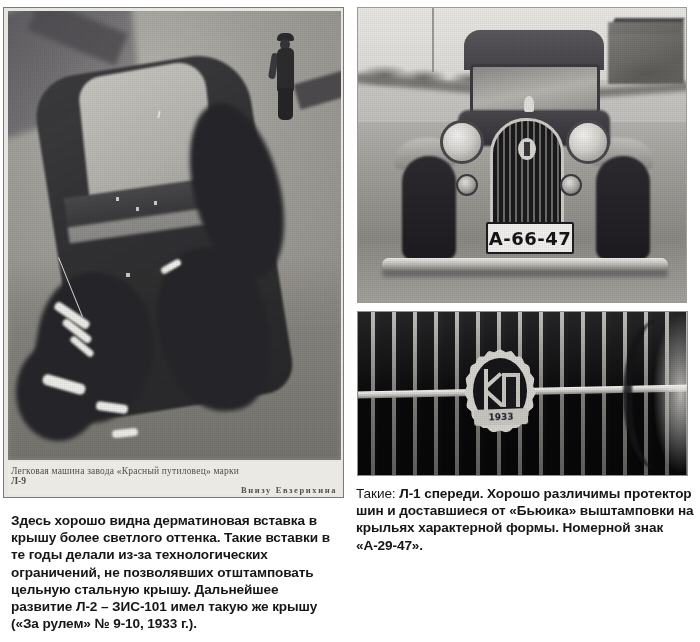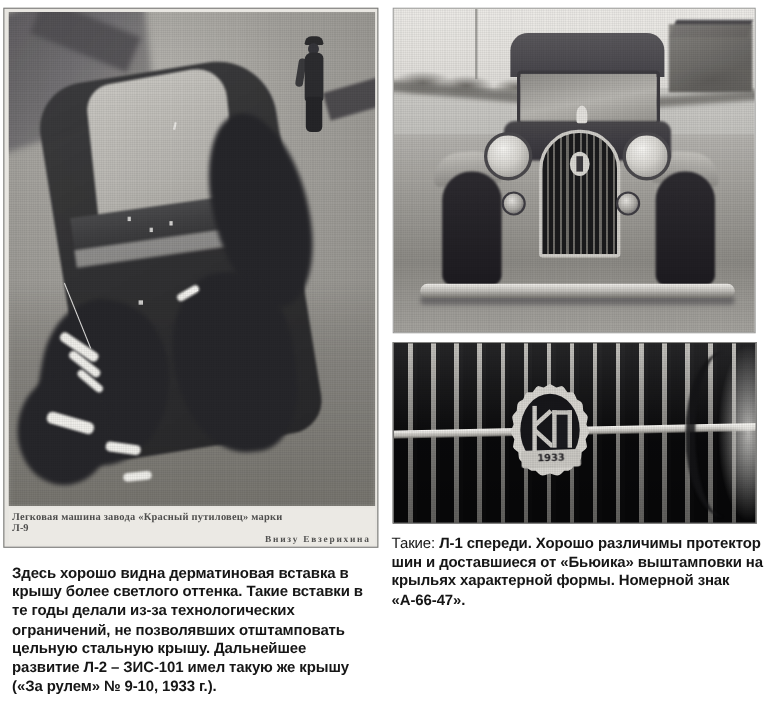--- a/index.html
+++ b/index.html
@@ -181,21 +181,21 @@
   #left-photo-caption {
     position: absolute;
     left: 4px; top: 454px;
     width: 333px; height: 33px;
     background: #ebe9e4;
     font-family: "Liberation Serif", serif;
     color: #2b2b2b;
   }
   #lpc-line1 {
     position: absolute; left: 3px; top: 4px;
-    font-size: 9.5px; font-weight: 700;
+    font-size: 9.5px; font-weight: 400;
     letter-spacing: .2px;
     white-space: nowrap;
     opacity: .82;
     filter: blur(.25px);
   }
   #lpc-line2 {
     position: absolute; left: 3px; top: 14px;
     font-size: 9.5px; font-weight: 700;
     opacity: .82;
     filter: blur(.25px);
@@ -563,20 +563,21 @@
       <div class="trp-wheel" id="trp-wheel-r"></div>
       <div id="trp-windshield"></div>
       <div id="trp-cowl"></div>
       <div id="trp-hood-orn"></div>
       <div id="trp-grille"></div>
       <div id="trp-emblem-sm"></div>
       <div class="trp-head" id="trp-head-l"></div>
       <div class="trp-head" id="trp-head-r"></div>
       <div class="trp-lamp" id="trp-lamp-l"></div>
       <div class="trp-lamp" id="trp-lamp-r"></div>
+      <div id="trp-plate">А-66-47</div>
       <div id="trp-bumper-sh"></div>
       <div id="trp-bumper"></div>
     </div>
     <div class="photo-grain"></div>
   </div>
 
   <div id="bottom-right-photo">
     <div id="brp-bars"></div>
     <div id="brp-barshade"></div>
     <div id="brp-chrome-strip"></div>
@@ -593,16 +594,16 @@
       <div id="brp-banner">1933</div>
     </div>
     <div class="photo-grain"></div>
   </div>
 
   <div class="caption" id="left-caption">
     <p class="cap-block">Здесь хорошо видна дерматиновая вставка в крышу более светлого оттенка. Такие вставки в те годы делали из-за технологических ограничений, не позволявших отштамповать цельную стальную крышу. Дальнейшее развитие Л-2 – ЗИС-101 имел такую же крышу («За рулем» № 9-10, 1933 г.).</p>
   </div>
 
   <div class="caption" id="right-caption">
-    <p class="cap-block"><span class="cap-lead">Такие:</span> <span>Л-1 спереди. Хорошо различимы протектор шин и доставшиеся от «Бьюика» выштамповки на крыльях характерной формы. Номерной знак «А-66-47».</span></p>
+    <p class="cap-block"><span class="cap-lead">Такие:</span> <span>Л-1 спереди. Хорошо различимы протектор шин и доставшиеся от «Бьюика» выштамповки на крыльях характерной формы. Номерной знак «А-29-47».</span></p>
   </div>
 
 </div>
 
 </body></html>

